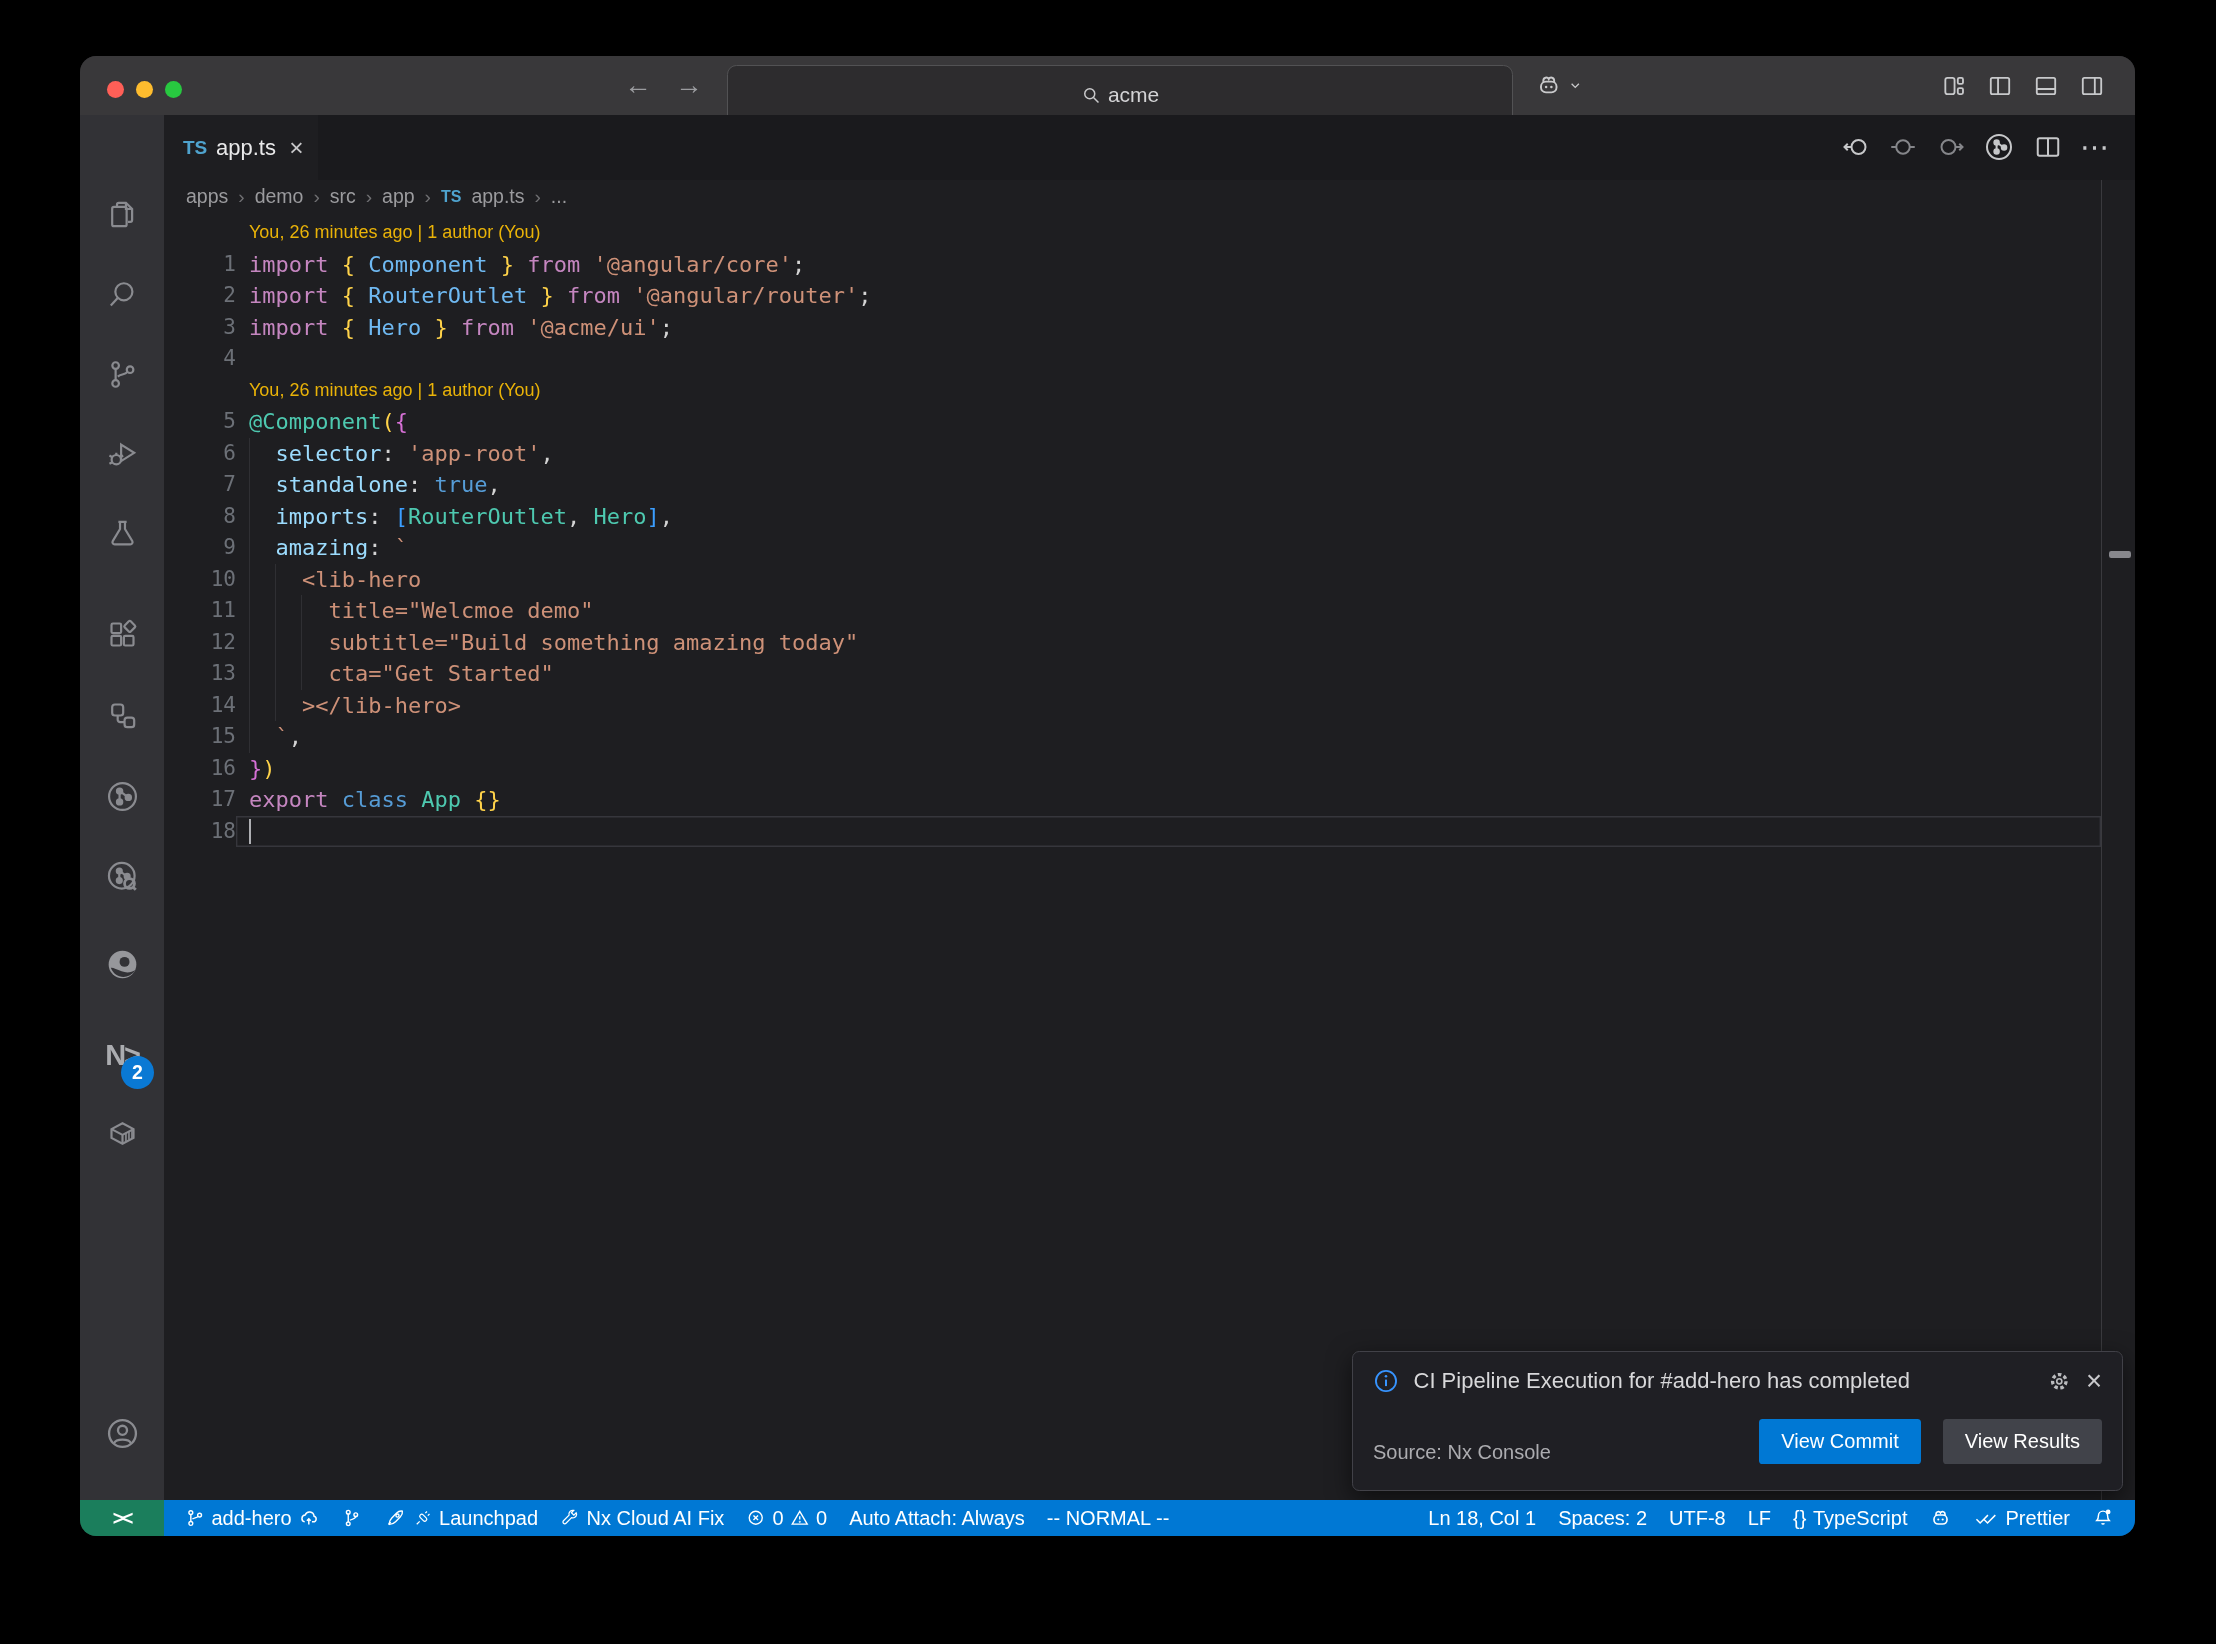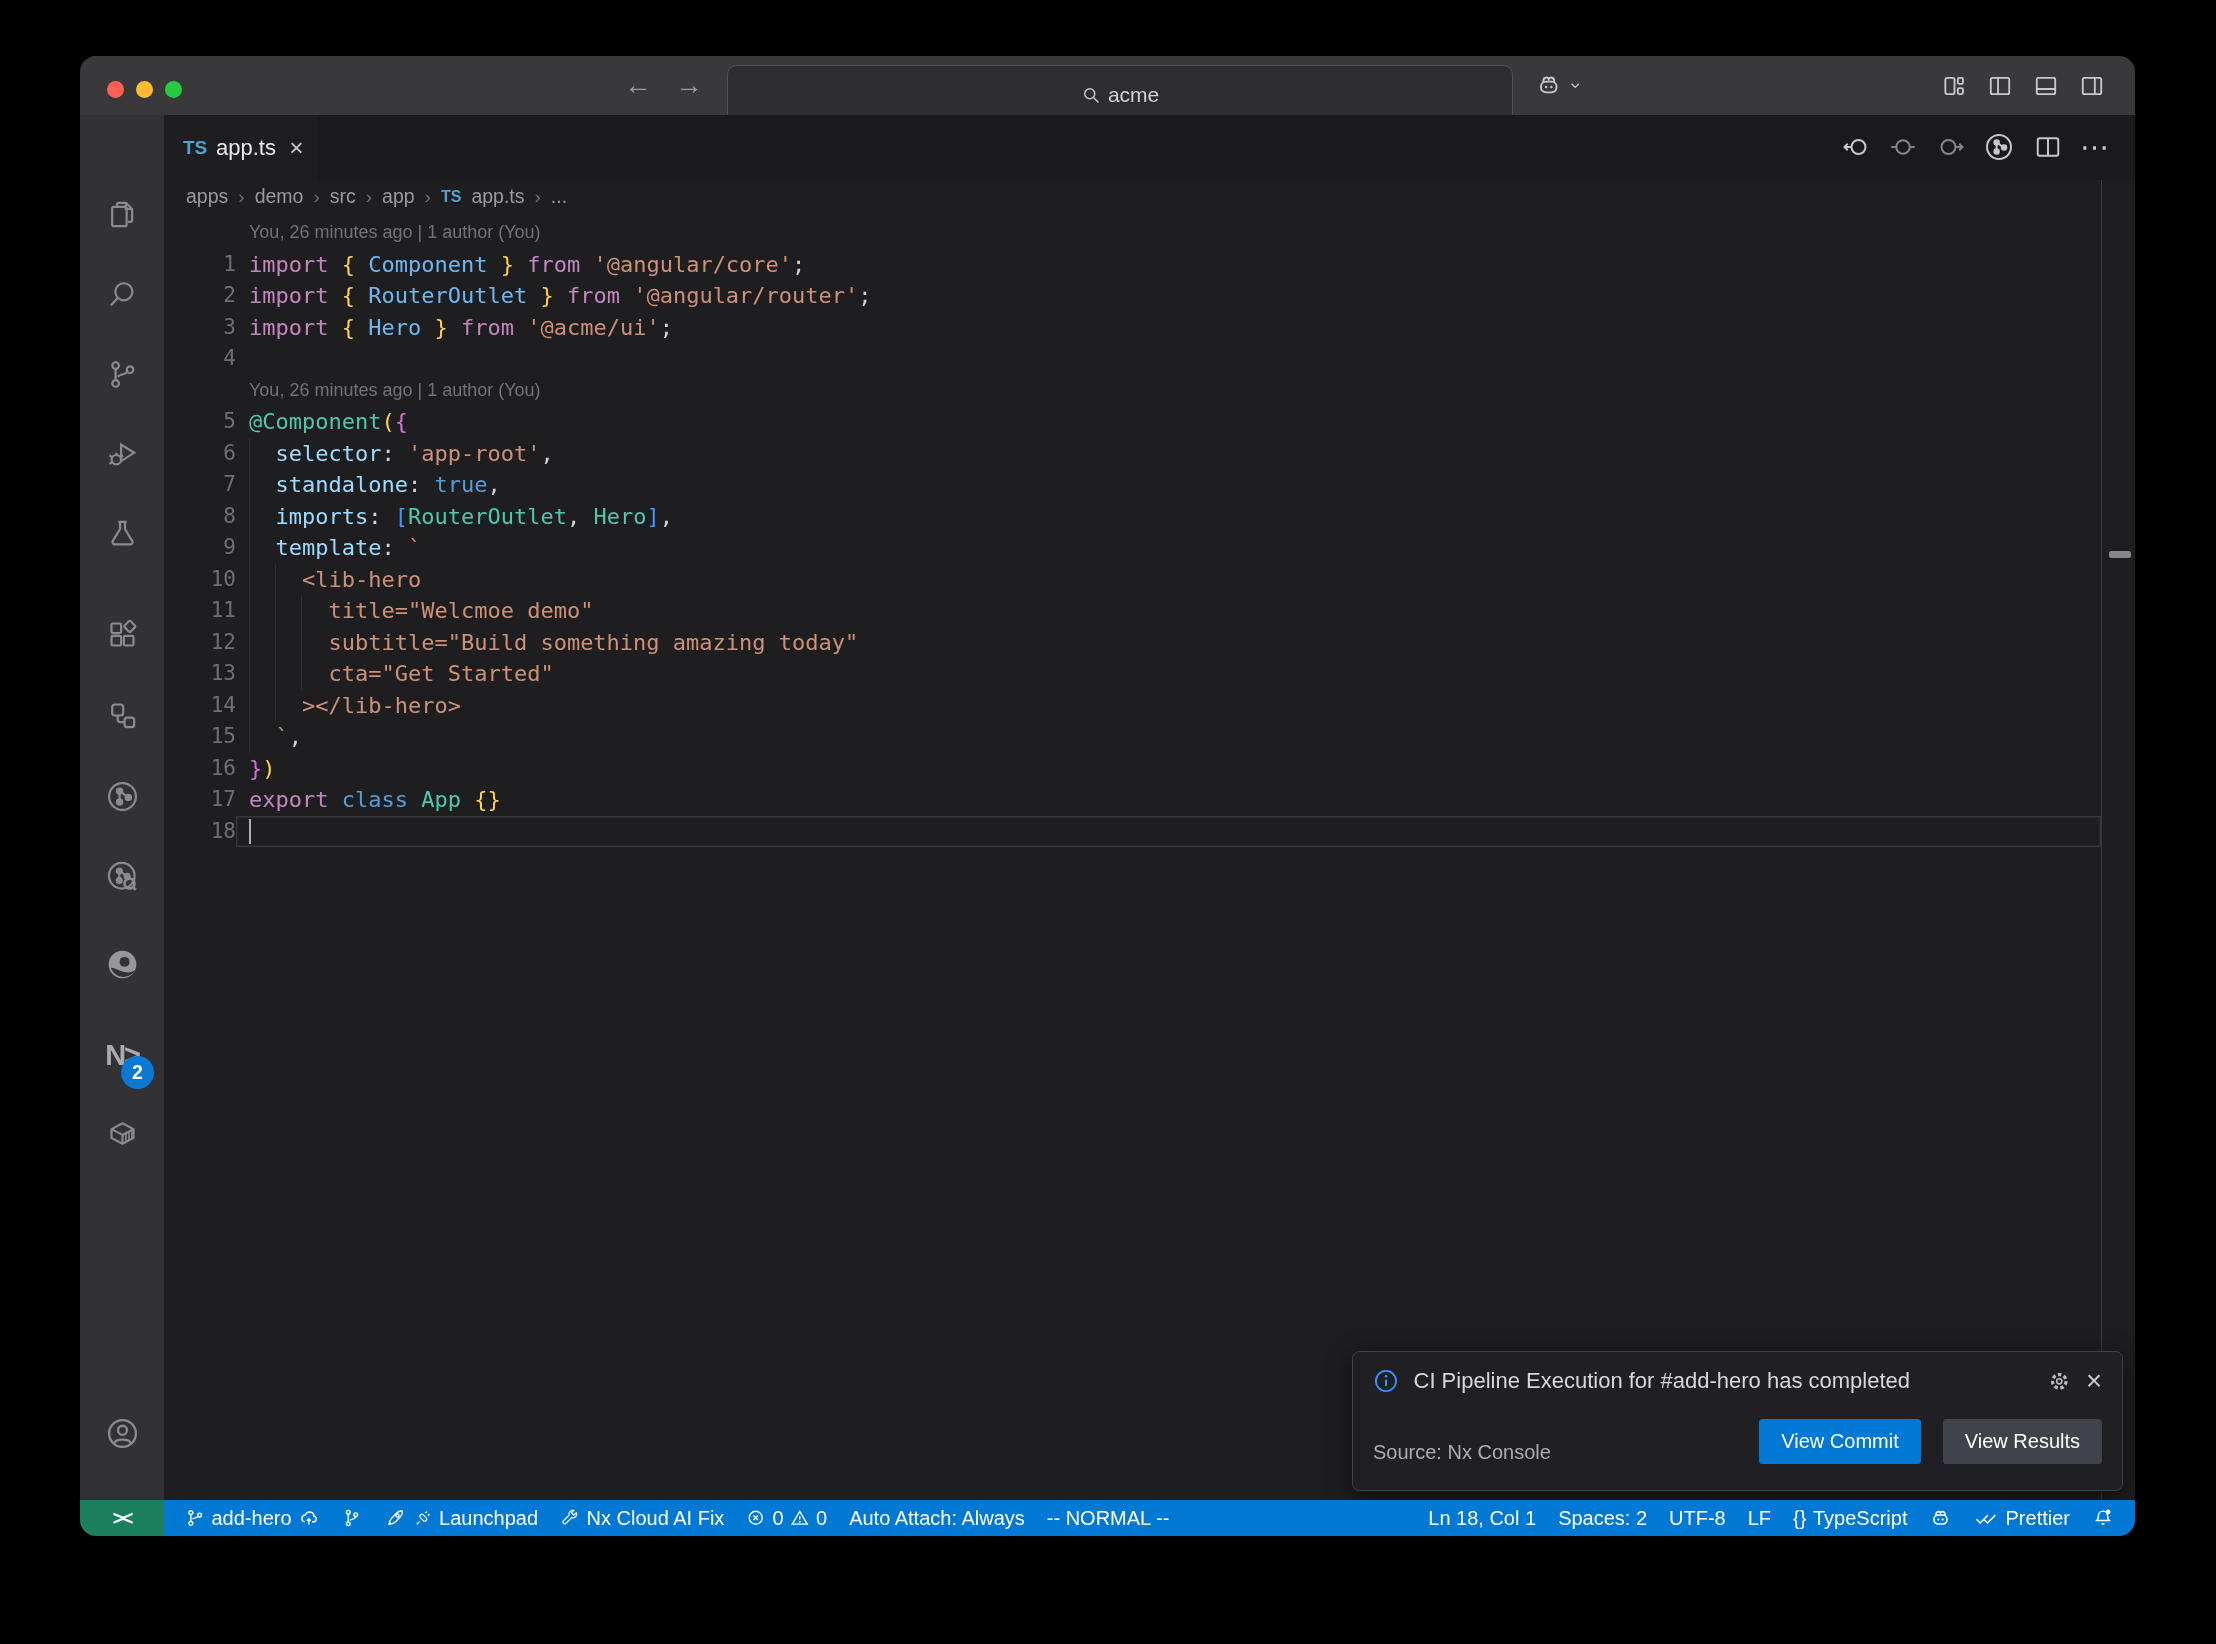--- a/index.html
+++ b/index.html
@@ -36,21 +36,21 @@
   .more-glyph{font-size:29px;color:#C6C7C9;line-height:29px;}
   .breadcrumbs { position:absolute; left:84px; top:124px; right:34px; height:33px; background:#1E1E21; display:flex; align-items:center; gap:10px; padding-left:22px; color:#9B9B9E; font-size:19.5px; }
   .bc-sep{color:#707073;font-size:19px;}
   .bc-ts{font-size:16px;}
 
   
   .code-area { position:absolute; left:84px; top:161px; right:34px; font-family:"DejaVu Sans Mono",monospace; font-size:22px; }
   .crow { display:flex; height:31.5px; line-height:31.5px; position:relative; }
   .ln { width:72px; text-align:right; color:#6C7077; font-size:21px; flex:none; }
   .lc { flex:1; padding-left:13px; white-space:pre; position:relative; }
-  .blame-row { height:31.5px; line-height:31.5px; padding-left:85px; color:#737373; font-family:"Liberation Sans",sans-serif; font-size:18px; }
+  .blame-row { height:31.5px; line-height:31.5px; padding-left:85px; color:#eab308; font-family:"Liberation Sans",sans-serif; font-size:18px; }
   .guide { position:absolute; top:0; bottom:0; border-left:1.4px solid #2F2F33; }
   .crow.current .lc { box-shadow:inset 0 0 0 1.4px #36363C; }
   .caret { position:absolute; left:13px; top:3.6px; width:2.2px; height:24.6px; background:#AEAFB3; }
   .tk-kw{color:#C586C0}.tk-kb{color:#569CD6}.tk-ib{color:#6FB9F2}.tk-pr{color:#9CDCFE}
   .tk-tl{color:#4EC9B0}.tk-str{color:#CE9178}.tk-pun{color:#D4D4D4}
   .tk-bg{color:#FFD34A}.tk-bp{color:#D670D6}.tk-bb{color:#3B9EFF}
   .scroll-strip { position:absolute; right:0; top:124px; bottom:36px; width:34px; border-left:1.4px solid #3A3A3E; }
   .scroll-marker { position:absolute; left:6.5px; top:371px; width:22px; height:7.2px; background:#87878C; border-radius:2.2px; }
 
   
@@ -331,21 +331,21 @@
       <div class="crow">
         <span class="ln">7</span>
         <div class="lc"><span class="guide" style="left: 13px;"></span><span class="tk-pr">  standalone</span><span class="tk-pun">: </span><span class="tk-kb">true</span><span class="tk-pun">,</span></div>
       </div>
       <div class="crow">
         <span class="ln">8</span>
         <div class="lc"><span class="guide" style="left: 13px;"></span><span class="tk-pr">  imports</span><span class="tk-pun">: </span><span class="tk-bb">[</span><span class="tk-tl">RouterOutlet</span><span class="tk-pun">, </span><span class="tk-tl">Hero</span><span class="tk-bb">]</span><span class="tk-pun">,</span></div>
       </div>
       <div class="crow">
         <span class="ln">9</span>
-        <div class="lc"><span class="guide" style="left: 13px;"></span><span class="tk-pr">  template</span><span class="tk-pun">: </span><span class="tk-str">`</span></div>
+        <div class="lc"><span class="guide" style="left: 13px;"></span><span class="tk-pr">  amazing</span><span class="tk-pun">: </span><span class="tk-str">`</span></div>
       </div>
       <div class="crow">
         <span class="ln">10</span>
         <div class="lc"><span class="guide" style="left: 13px;"></span><span class="guide" style="left: 39px;"></span><span class="tk-str">    &lt;lib-hero</span></div>
       </div>
       <div class="crow">
         <span class="ln">11</span>
         <div class="lc"><span class="guide" style="left: 13px;"></span><span class="guide" style="left: 39px;"></span><span class="guide" style="left: 65px;"></span><span class="tk-str">      title="Welcmoe demo"</span></div>
       </div>
       <div class="crow">

